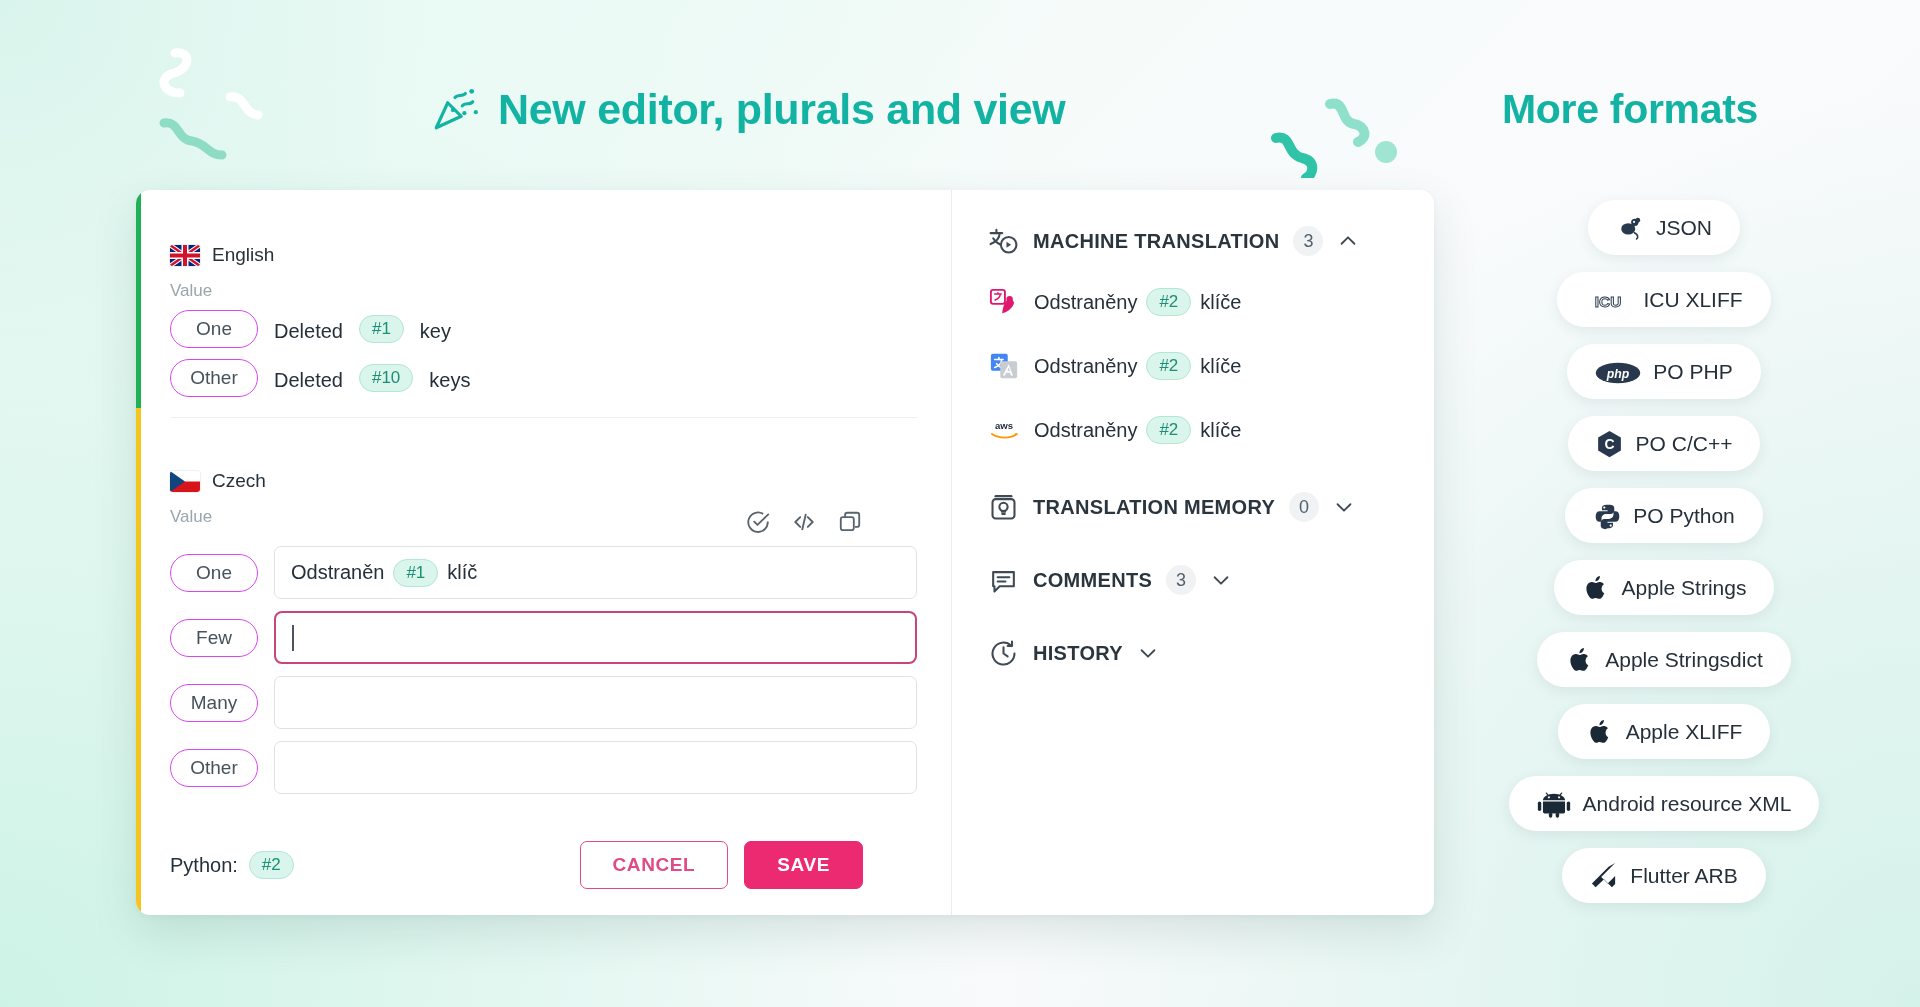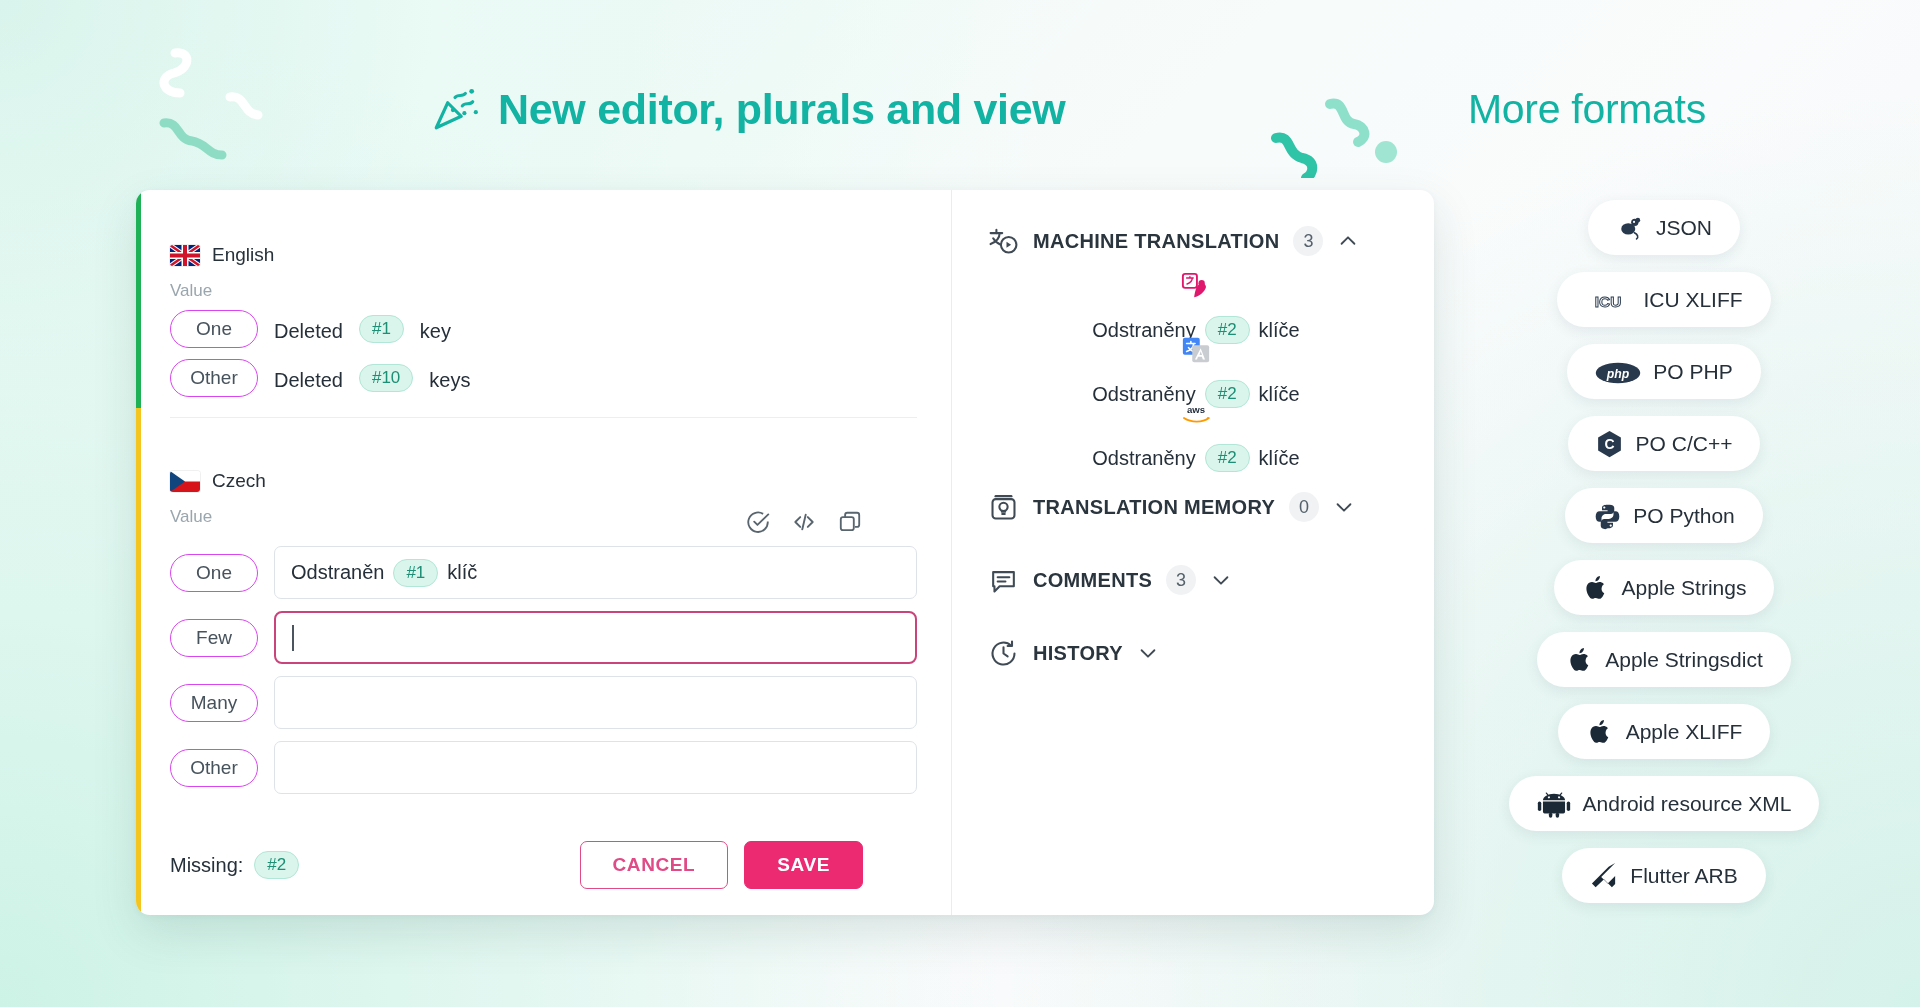--- a/index.html
+++ b/index.html
@@ -41,24 +41,24 @@
   }
   .headline-main .title-text {
     font-size: 43px;
     font-weight: bold;
     color: #12b3a3;
     letter-spacing: -0.3px;
     white-space: nowrap;
   }
   .headline-right {
     position: absolute;
-    left: 1468px;
+    left: 1502px;
     top: 2px;
     font-size: 41px;
-    font-weight: normal;
+    font-weight: bold;
     color: #12b3a3;
     letter-spacing: -0.3px;
     white-space: nowrap;
   }
 
   
   .editor-card {
     position: absolute;
     left: 136px;
     top: 190px;
@@ -263,21 +263,20 @@
     justify-content: center;
     flex-shrink: 0;
   }
   .chev { width: 22px; height: 22px; color: #3f4a55; cursor: pointer; flex-shrink: 0; }
 
   .mt-row {
     display: flex;
     align-items: center;
     gap: 14px;
     height: 64px;
-    flex-direction: column;
   }
   .mt-logo { width: 32px; height: 32px; flex-shrink: 0; display:flex; align-items:center; justify-content:center; }
   .mt-text { font-size: 20px; color: #26303a; display: flex; align-items: center; gap: 9px; }
 
   .panel-gap-lg { margin-top: 22px; }
   .panel-gap-md { margin-top: 27px; }
 
   
   .formats-col {
     position: absolute;
@@ -432,21 +431,21 @@
       </div>
 
       <div class="input-row">
         <span class="plural-tag">Other</span>
         <div class="text-input"></div>
       </div>
     </div>
 
     <div class="card-footer">
       <span class="missing-wrap">
-        <span class="missing-label">Missing:</span>
+        <span class="missing-label">Python:</span>
         <span class="ph-chip">#2</span>
       </span>
       <span class="footer-btns">
         <span class="btn btn-cancel">CANCEL</span>
         <span class="btn btn-save">SAVE</span>
       </span>
     </div>
   </div>
 
   <div class="right-pane">

